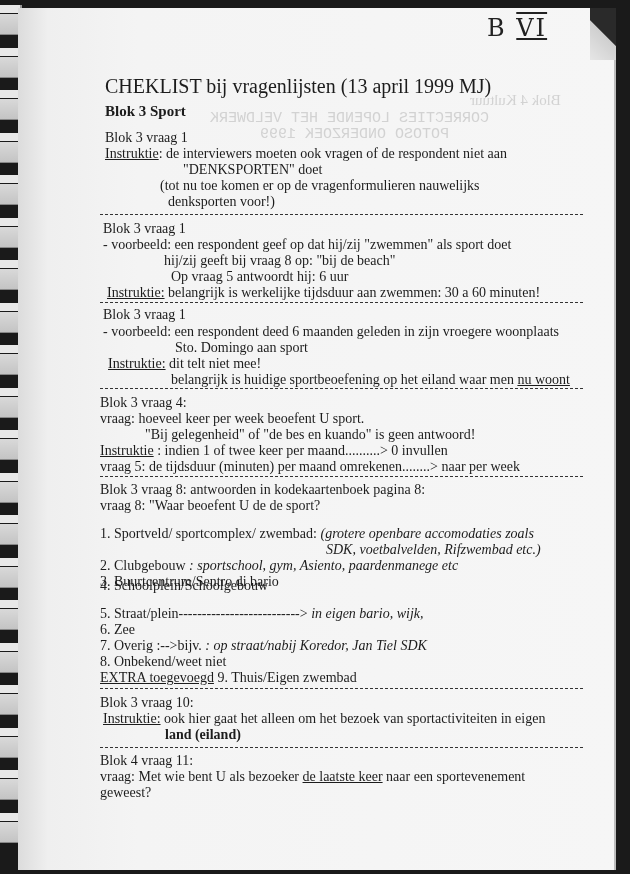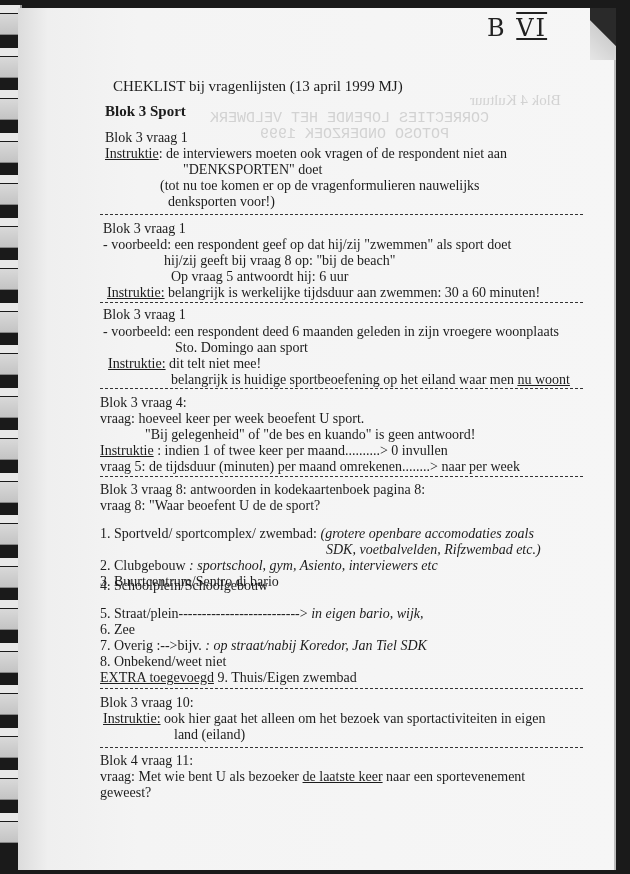--- a/index.html
+++ b/index.html
@@ -86,21 +86,21 @@
   <span>B</span>
   <span class="ul">VI</span>
 </div>
 
 <div class="ghost" style="left:470px;top:92px;font-family:'Liberation Serif',serif;">Blok 4 Kultuur</div>
 <div class="ghost" style="left:210px;top:110px;">CORRECTIES LOPENDE HET VELDWERK</div>
 <div class="ghost" style="left:260px;top:126px;">POTOSO ONDERZOEK 1999</div>
 
 <div class="doc">
 
-  <div class="line" style="left:113px;top:78px;font-size:15px;">
+  <div class="line" style="left:105px;top:78px;font-size:20px;">
     <span>CHEKLIST</span>
     <span>bij vragenlijsten (13 april 1999 MJ)</span>
   </div>
   <div class="line b" style="left:105px;top:103px;font-size:15px;">Blok 3 Sport</div>
 
   <div class="line" style="left:105px;top:130px;">Blok 3 vraag 1</div>
   <div class="line" style="left:105px;top:146px;">
     <span class="u">Instruktie</span><span>: de interviewers moeten ook vragen of de respondent niet aan</span>
   </div>
   <div class="line" style="left:183px;top:162px;">"DENKSPORTEN" doet</div>
@@ -138,42 +138,42 @@
   <div class="dash" style="top:476px;"></div>
 
   <div class="line" style="left:100px;top:482px;">Blok 3 vraag 8: antwoorden in kodekaartenboek pagina 8:</div>
   <div class="line" style="left:100px;top:498px;">vraag 8: "Waar beoefent U de de sport?</div>
 
   <div class="line" style="left:100px;top:526px;">
     <span>1. Sportveld/ sportcomplex/ zwembad:</span><span class="i"> (grotere openbare accomodaties zoals</span>
   </div>
   <div class="line i" style="left:326px;top:542px;">SDK, voetbalvelden, Rifzwembad etc.)</div>
   <div class="line" style="left:100px;top:558px;">
-    <span>2. Clubgebouw</span><span class="i">   : sportschool, gym,  Asiento, interviewers etc</span>
+    <span>2. Clubgebouw</span><span class="i">   : sportschool, gym,  Asiento, paardenmanege etc</span>
   </div>
   <div class="line" style="left:100px;top:574px;">3. Buurtcentrum/Sentro di bario</div>
   <div class="line" style="left:100px;top:578px;text-align:right;">4. Schoolplein/Schoolgebouw</div>
   <div class="line" style="left:100px;top:606px;">
     <span>5. Straat/plein--------------------------&gt;</span><span class="i"> in eigen bario, wijk,</span>
   </div>
   <div class="line" style="left:100px;top:622px;">6. Zee</div>
   <div class="line" style="left:100px;top:638px;">
     <span>7. Overig :--&gt;bijv.</span><span class="i"> : op straat/nabij Koredor, Jan Tiel SDK</span>
   </div>
   <div class="line" style="left:100px;top:654px;">8. Onbekend/weet niet</div>
   <div class="line" style="left:100px;top:670px;text-align:center;">
     <span class="u">EXTRA toegevoegd</span><span> 9. Thuis/Eigen zwembad</span>
   </div>
   <div class="dash" style="top:688px;"></div>
 
   <div class="line" style="left:100px;top:695px;">Blok 3 vraag 10:</div>
   <div class="line" style="left:103px;top:711px;">
     <span class="u">Instruktie:</span><span> ook hier gaat het alleen om het bezoek van sportactiviteiten in eigen</span>
   </div>
-  <div class="line" style="left:174px;top:727px;">land (eiland)</div>
+  <div class="line" style="left:165px;top:727px;font-weight:bold;">land (eiland)</div>
   <div class="dash" style="top:747px;"></div>
 
   <div class="line" style="left:100px;top:753px;">Blok 4 vraag 11:</div>
   <div class="line" style="left:100px;top:769px;">
     <span>vraag: Met wie bent U als bezoeker </span><span class="u">de laatste keer</span><span>  naar een sportevenement</span>
   </div>
   <div class="line" style="left:100px;top:785px;">geweest?</div>
 </div>
 
 </body></html>

